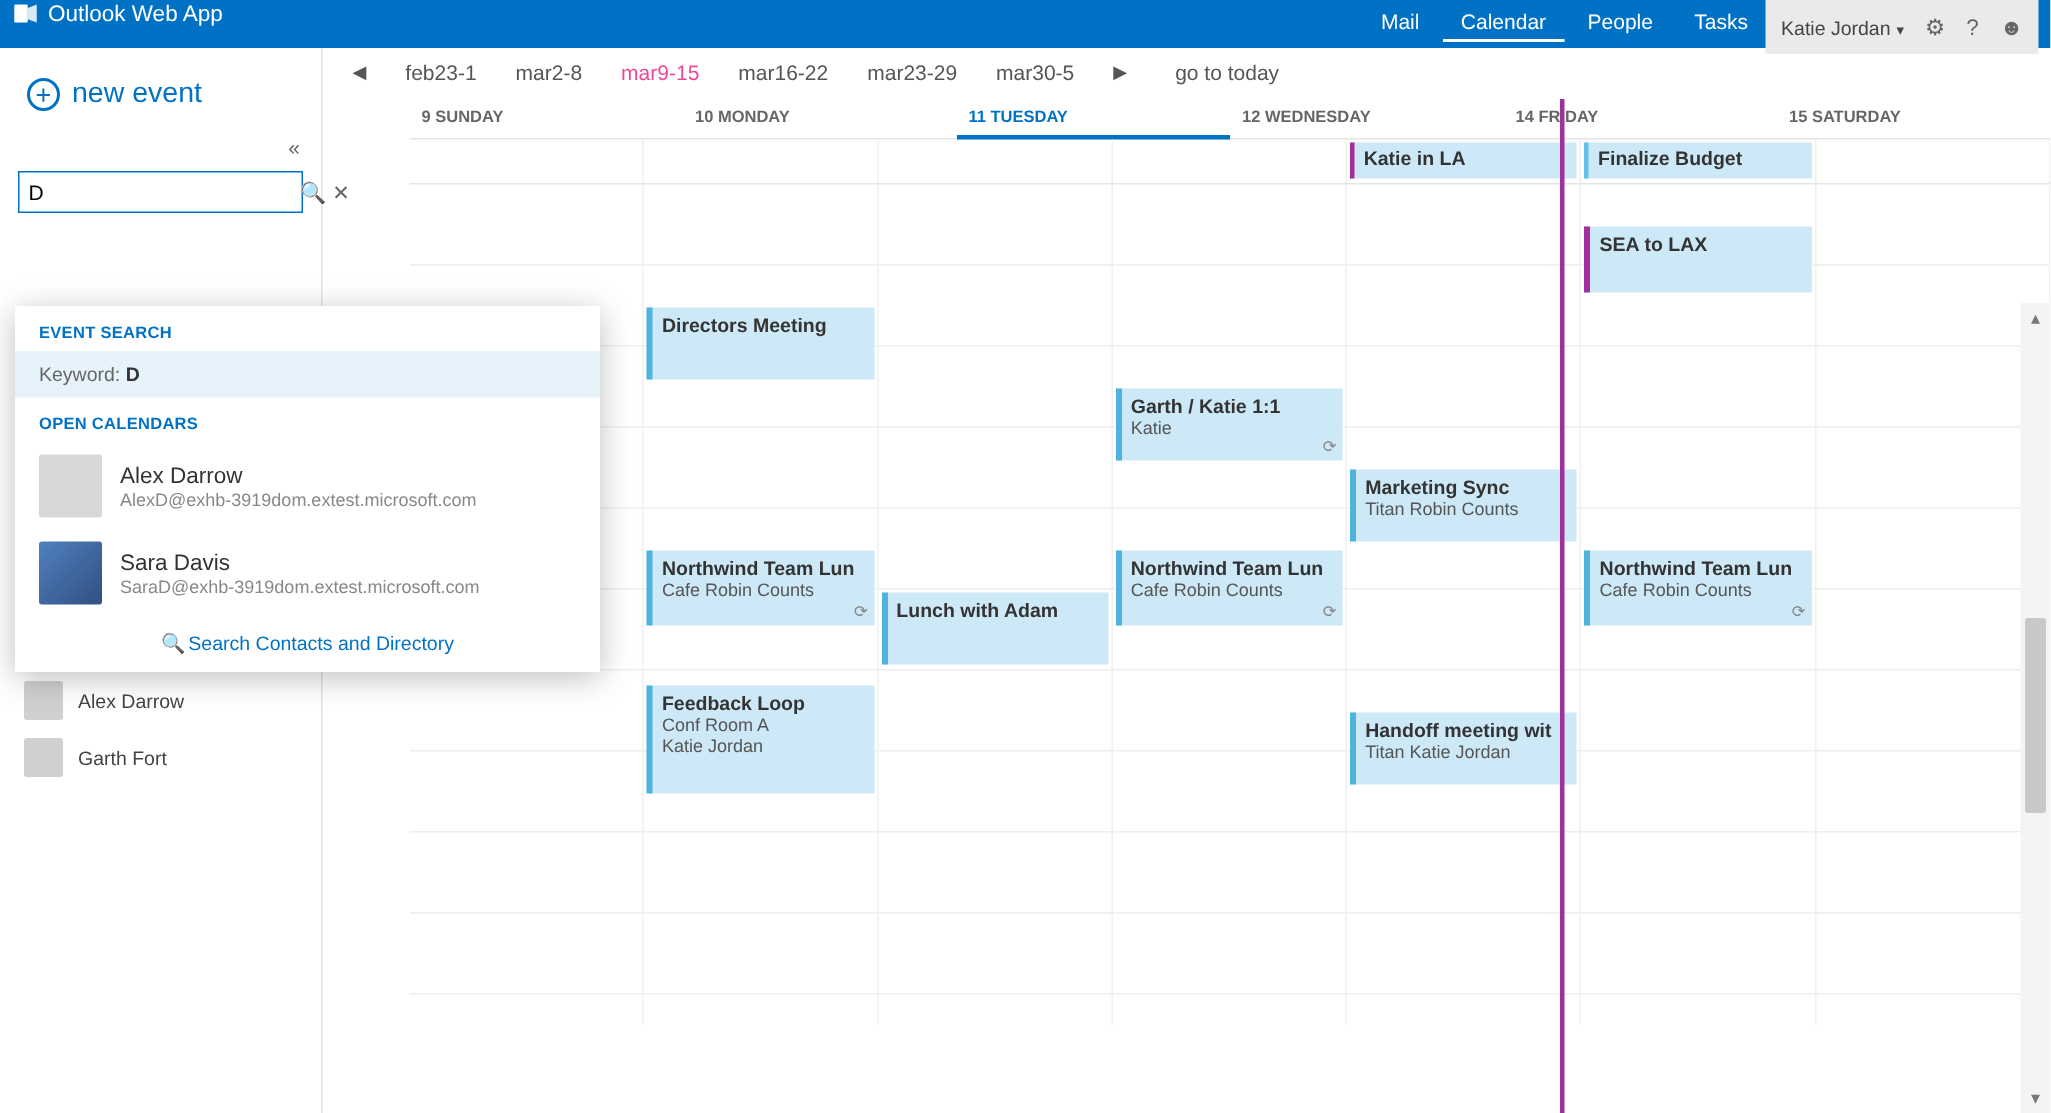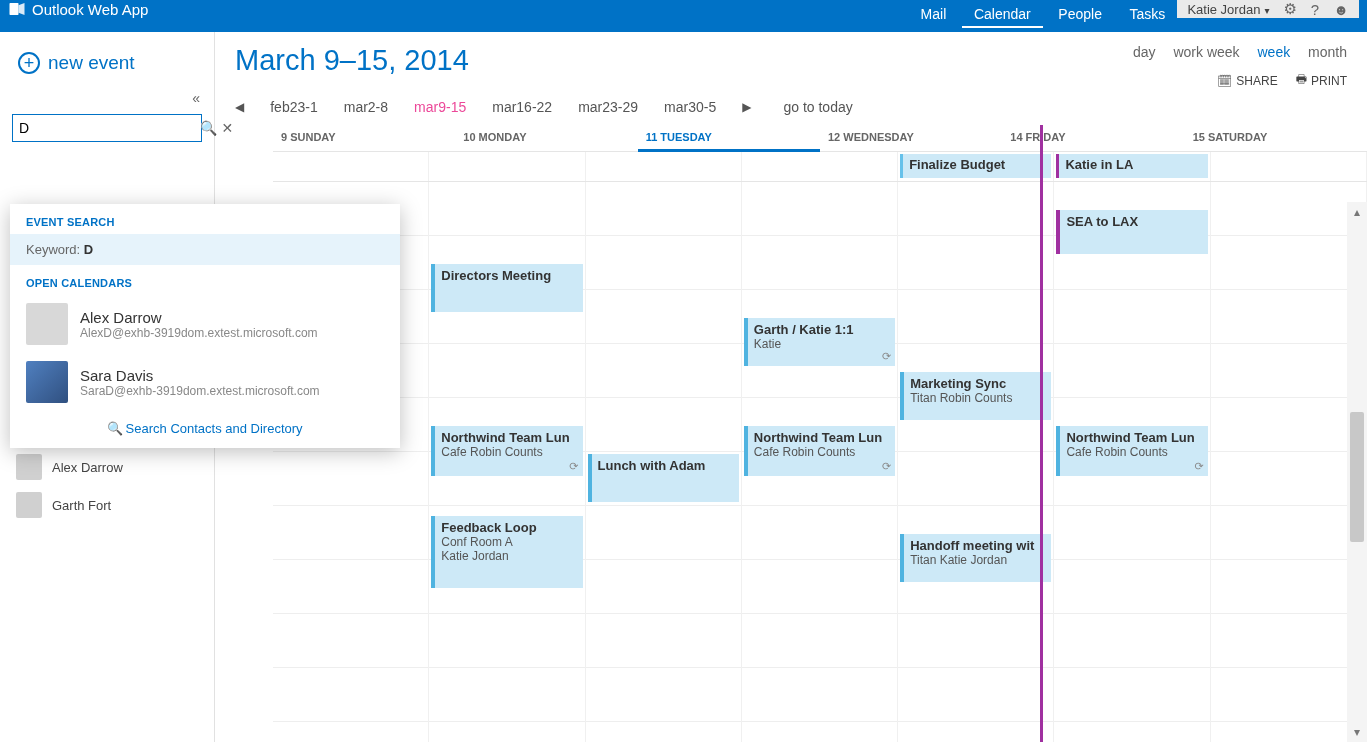--- a/index.html
+++ b/index.html
@@ -5,21 +5,21 @@
 * { box-sizing: border-box; margin: 0; padding: 0; }
 body { font-family: "Segoe UI", Arial, sans-serif; font-size: 13px; color: #333; background: #fff; overflow: hidden; width: 1367px; height: 742px; position: relative; }
 
 
 .topbar { background: #0072C6; color: #fff; height: 32px; display: flex; align-items: flex-start; padding: 0 8px; }
 .topbar .logo { display: flex; align-items: center; gap: 6px; font-size: 15px; }
 .topbar .logo svg { width: 18px; height: 18px; fill: #fff; }
 .topbar .stretch { flex: 1; }
 .topbar .nav a { color: #fff; text-decoration: none; padding: 6px 12px; font-size: 14px; display: inline-block; }
 .topbar .nav a.active { border-bottom: 2px solid #fff; padding-bottom: 4px; }
-.topbar .userarea { background: #eaeaea; color: #444; height: 18px; display: flex; align-items: center; padding: 0 10px; gap: 14px; }
+.topbar .userarea { background: #eaeaea; color: #444; height: 36px; display: flex; align-items: center; padding: 0 10px; gap: 14px; }
 .topbar .userarea .uname { font-size: 13px; }
 .topbar .userarea .caret { font-size: 10px; margin-left: 4px; }
 .topbar .userarea .ico { color: #666; font-size: 15px; cursor: pointer; }
 
 
 .main { display: flex; height: calc(742px - 32px); }
 .sidebar { width: 215px; border-right: 1px solid #e1e1e1; padding-top: 14px; position: relative; }
 .newevent { display: flex; align-items: center; gap: 8px; color: #0072C6; font-size: 19px; padding: 6px 16px 16px 18px; cursor: pointer; font-weight: 300; }
 .newevent .plus { width: 22px; height: 22px; border: 2px solid #0072C6; border-radius: 50%; display: flex; align-items: center; justify-content: center; font-size: 18px; line-height: 1; }
 .collapse-arrows { text-align: right; padding-right: 14px; color: #666; font-size: 14px; cursor: pointer; }
@@ -167,41 +167,20 @@
           <span>Alex Darrow</span>
         </div>
         <div class="cal-item">
           <div class="avatar"></div>
           <span>Garth Fort</span>
         </div>
       </div>
   </div>
 
   <div class="content">
-    <div class="titlebar">
-      <h1>March 9–15, 2014</h1>
-      <div class="right">
-        <div class="viewtabs">
-          <span>day</span>
-          <span>work week</span>
-          <span class="active">week</span>
-          <span>month</span>
-        </div>
-        <div class="actionrow">
-          <span class="act">
-              <span>🗓</span>
-              <span>SHARE</span>
-            </span>
-          <span class="act">
-              <span>🖶</span>
-              <span>PRINT</span>
-            </span>
-        </div>
-      </div>
-    </div>
 
     <div class="weeknav">
       <span class="arrow">◀</span>
       <span id="weeknav-items" style="display:contents"><span class="wn-item">feb23-1</span><span class="wn-item">mar2-8</span><span class="wn-item active">mar9-15</span><span class="wn-item">mar16-22</span><span class="wn-item">mar23-29</span><span class="wn-item">mar30-5</span></span>
       <span class="arrow">▶</span>
       <span class="today">go to today</span>
     </div>
 
     <div class="calwrap">
       <div class="dayhdrs" id="dayhdrs">
@@ -211,24 +190,24 @@
           <div class="dayhdr">12 WEDNESDAY</div>
           <div class="dayhdr">14 FRIDAY</div>
           <div class="dayhdr">15 SATURDAY</div>
         </div>
       <div class="alldayrow" id="alldayrow">
           <div class="alldaycell"></div>
           <div class="alldaycell"></div>
           <div class="alldaycell"></div>
           <div class="alldaycell"></div>
           <div class="alldaycell">
+            <div class="alldayevt purple">Katie in LA</div>
+          </div>
+          <div class="alldaycell">
             <div class="alldayevt ">Finalize Budget</div>
-          </div>
-          <div class="alldaycell">
-            <div class="alldayevt purple">Katie in LA</div>
           </div>
           <div class="alldaycell"></div>
         </div>
       <div class="gridscroll">
 
         <div class="hourlines" id="hourlines">
             <div class="hourline"></div>
             <div class="hourline"></div>
             <div class="hourline"></div>
             <div class="hourline"></div>

